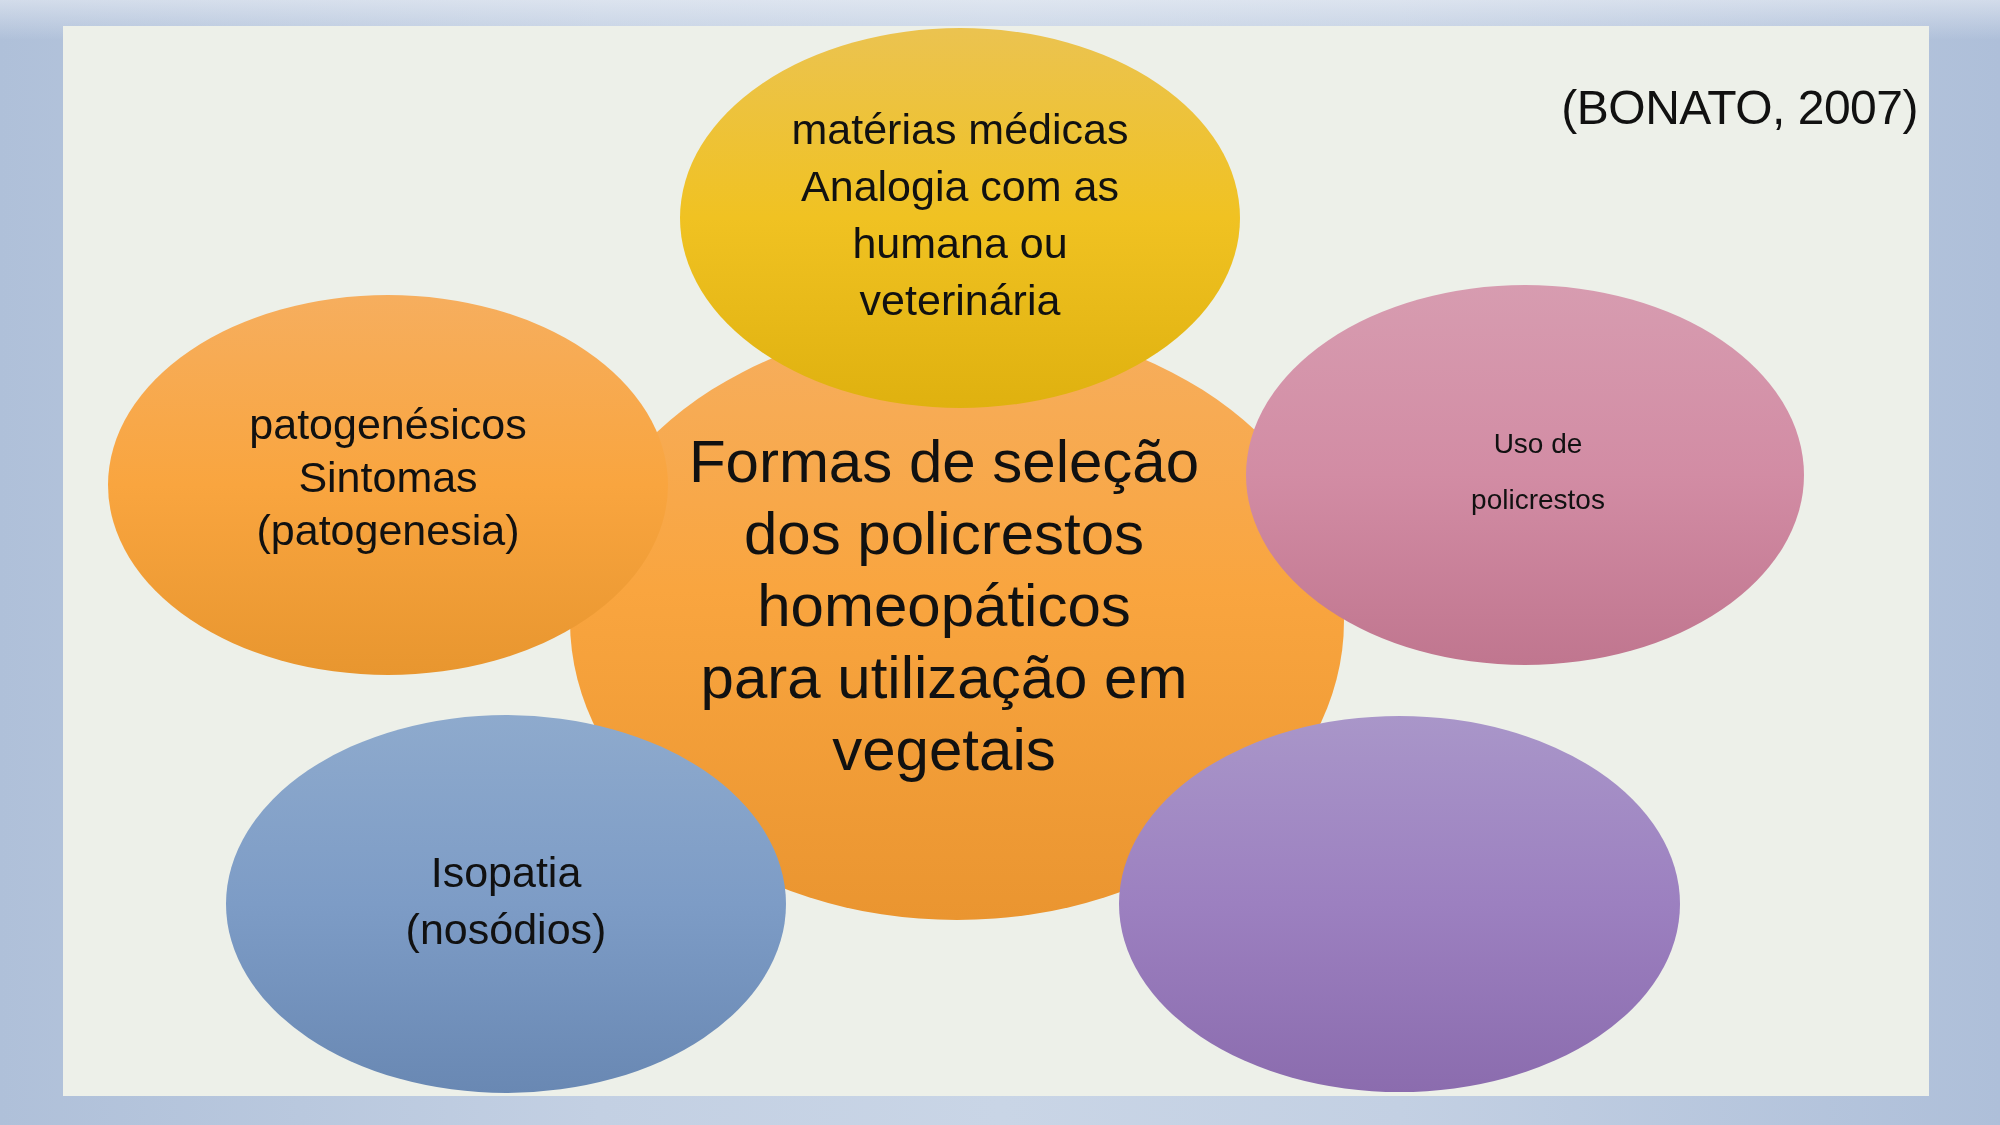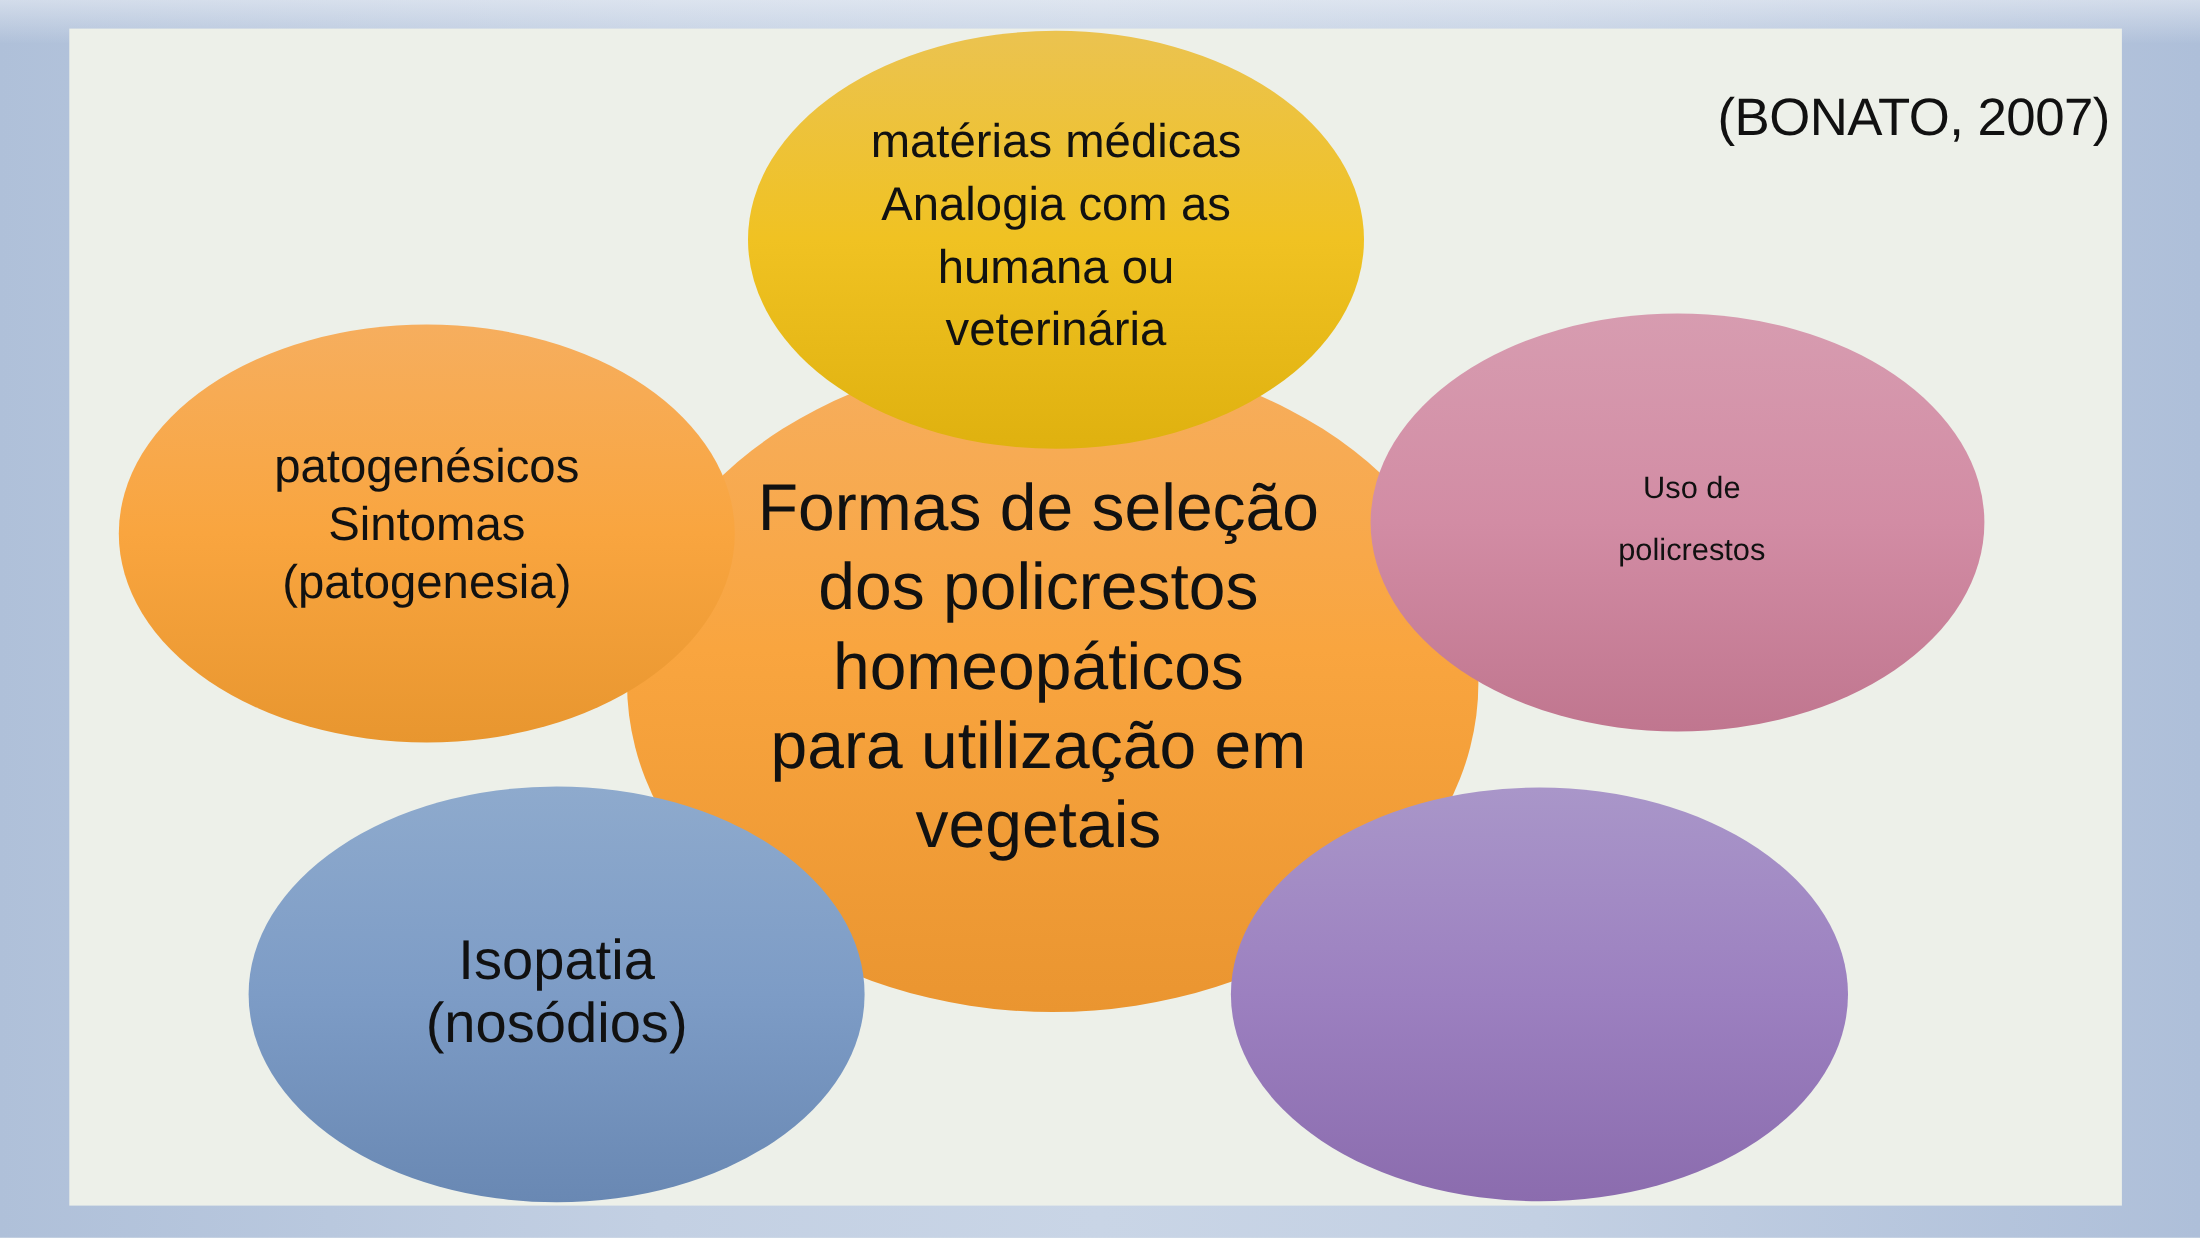--- a/index.html
+++ b/index.html
@@ -70,21 +70,21 @@
     <span>patogenésicos</span>
     <span>Sintomas</span>
     <span>(patogenesia)</span>
   </div>
 
   <div class="label" style="left:1275px; top:390px; width:400px; font-size:28px; line-height:56px;">
     <span>Uso de</span>
     <span>policrestos</span>
   </div>
 
-  <div class="label" style="left:243px; top:818px; width:400px; font-size:51px; line-height:57px;">
+  <div class="label" style="left:243px; top:818px; width:400px; font-size:43px; line-height:57px;">
     <span>Isopatia</span>
     <span>(nosódios)</span>
   </div>
 
 
   <div class="citation" style="right:11px; top:34px;">(BONATO, 2007)</div>
 
 </div>
 
 </body></html>

